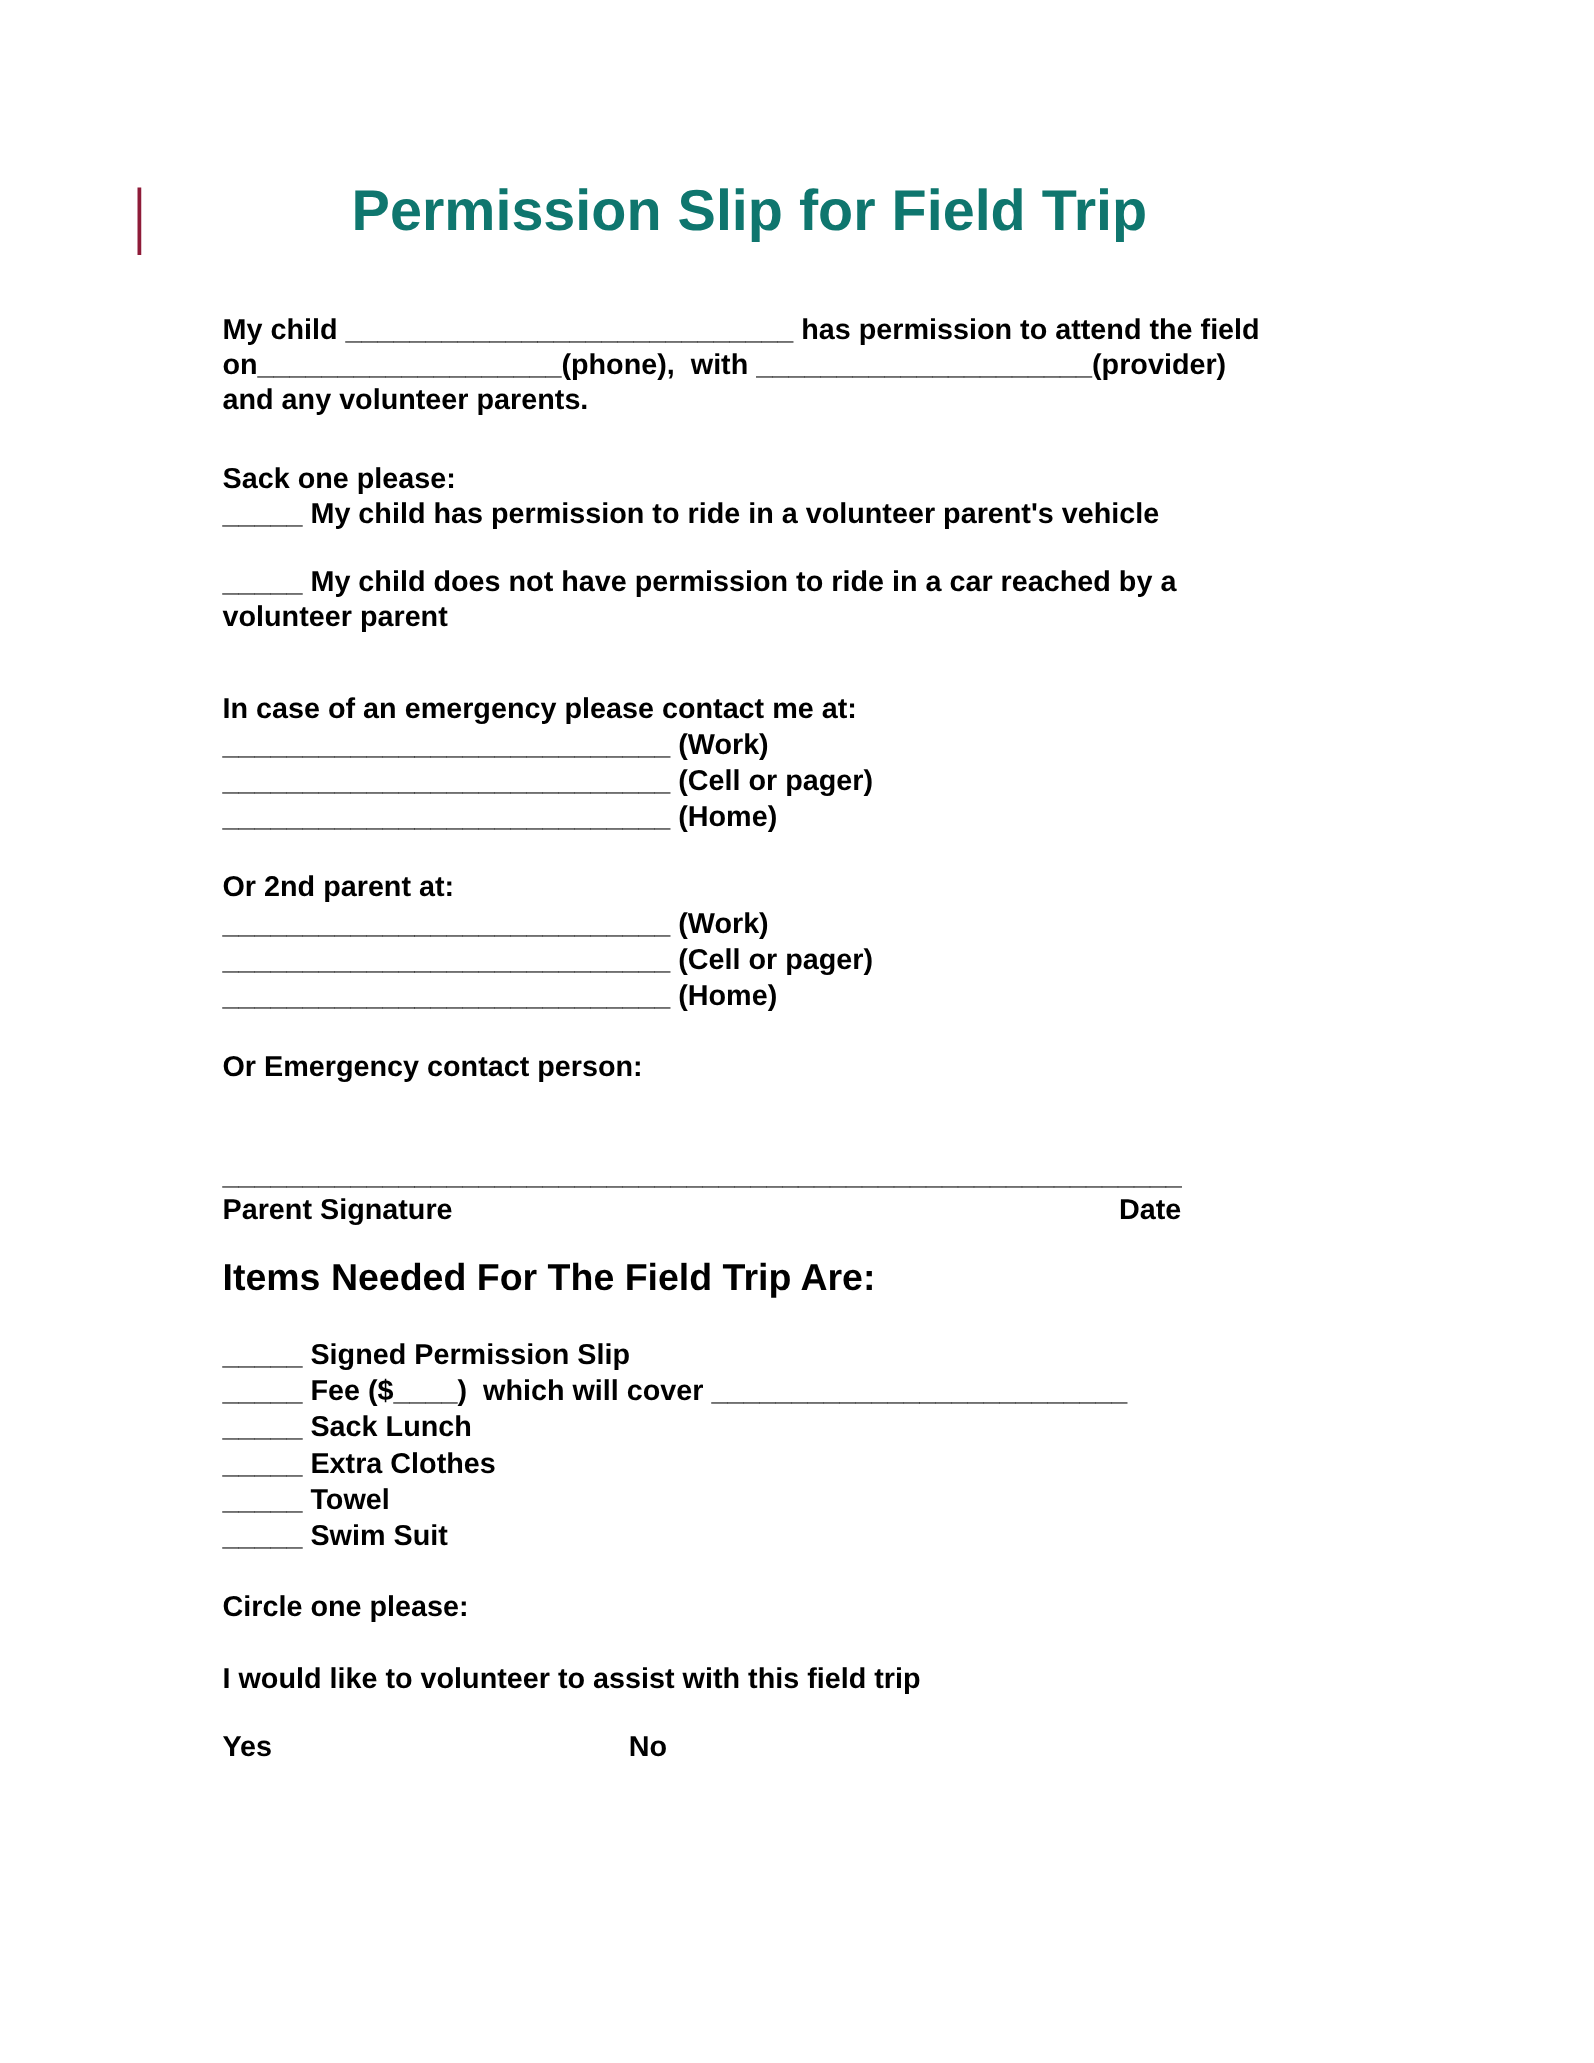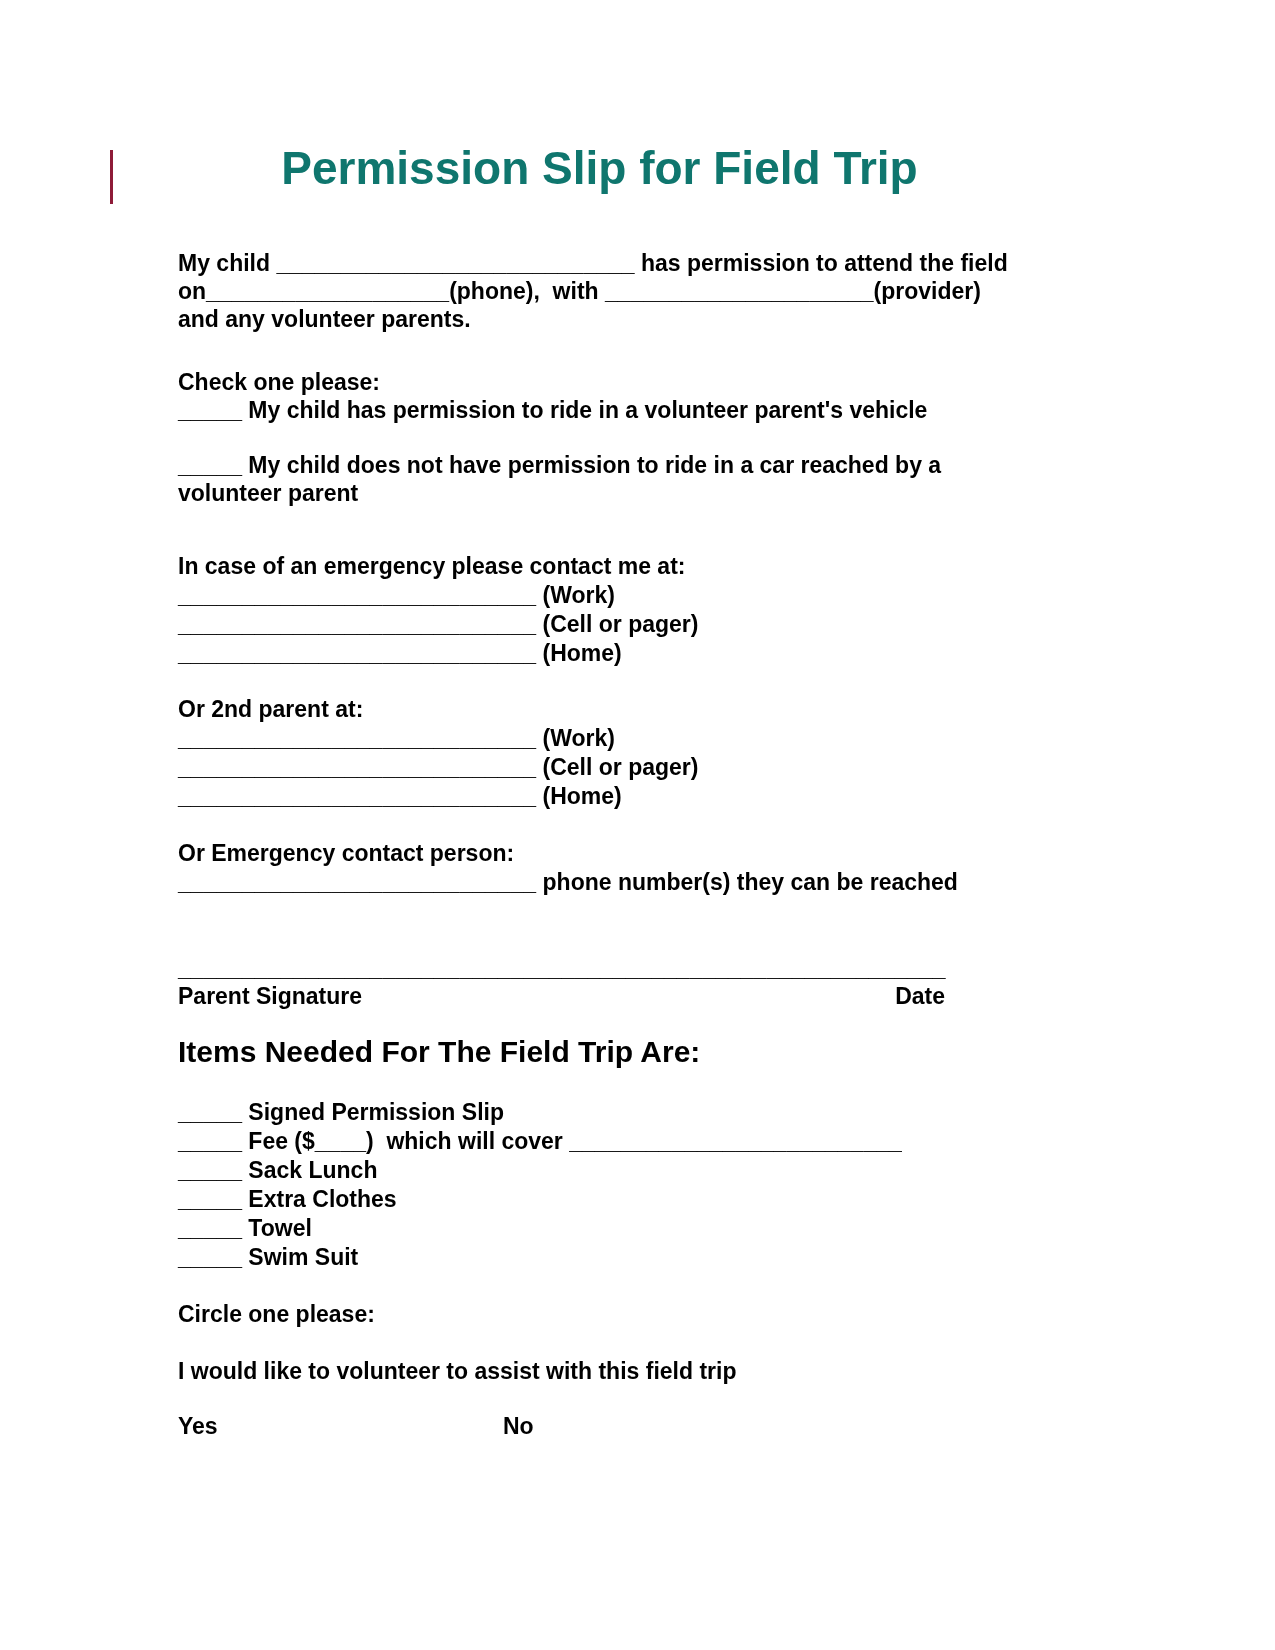--- a/index.html
+++ b/index.html
@@ -81,21 +81,21 @@
 
     <h1 class="title">Permission Slip for Field Trip</h1>
 
     <div class="para intro">
       <p class="line">My child ____________________________ has permission to attend the field</p>
       <p class="line">on___________________(phone),  with _____________________(provider)</p>
       <p class="line">and any volunteer parents.</p>
     </div>
 
     <div class="para check-block">
-      <p class="line">Check one please:</p>
+      <p class="line">Sack one please:</p>
       <p class="line">_____ My child has permission to ride in a volunteer parent's vehicle</p>
     </div>
 
     <div class="para check-opt2">
       <p class="line">_____ My child does not have permission to ride in a car reached by a</p>
       <p class="line">volunteer parent</p>
     </div>
 
     <div class="para emergency lh29">
       <p class="line">In case of an emergency please contact me at:</p>
@@ -106,21 +106,20 @@
 
     <div class="para second-parent lh29">
       <p class="line">Or 2nd parent at:</p>
       <p class="line">____________________________ (Work)</p>
       <p class="line">____________________________ (Cell or pager)</p>
       <p class="line">____________________________ (Home)</p>
     </div>
 
     <div class="para other-contact lh29">
       <p class="line">Or Emergency contact person:</p>
-      <p class="line">____________________________ phone number(s) they can be reached</p>
     </div>
 
     <div class="para sig-line">
       <p class="line">____________________________________________________________</p>
     </div>
     <div class="sig-labels">
       <span class="line">Parent Signature</span>
       <span class="line">Date</span>
     </div>
 

